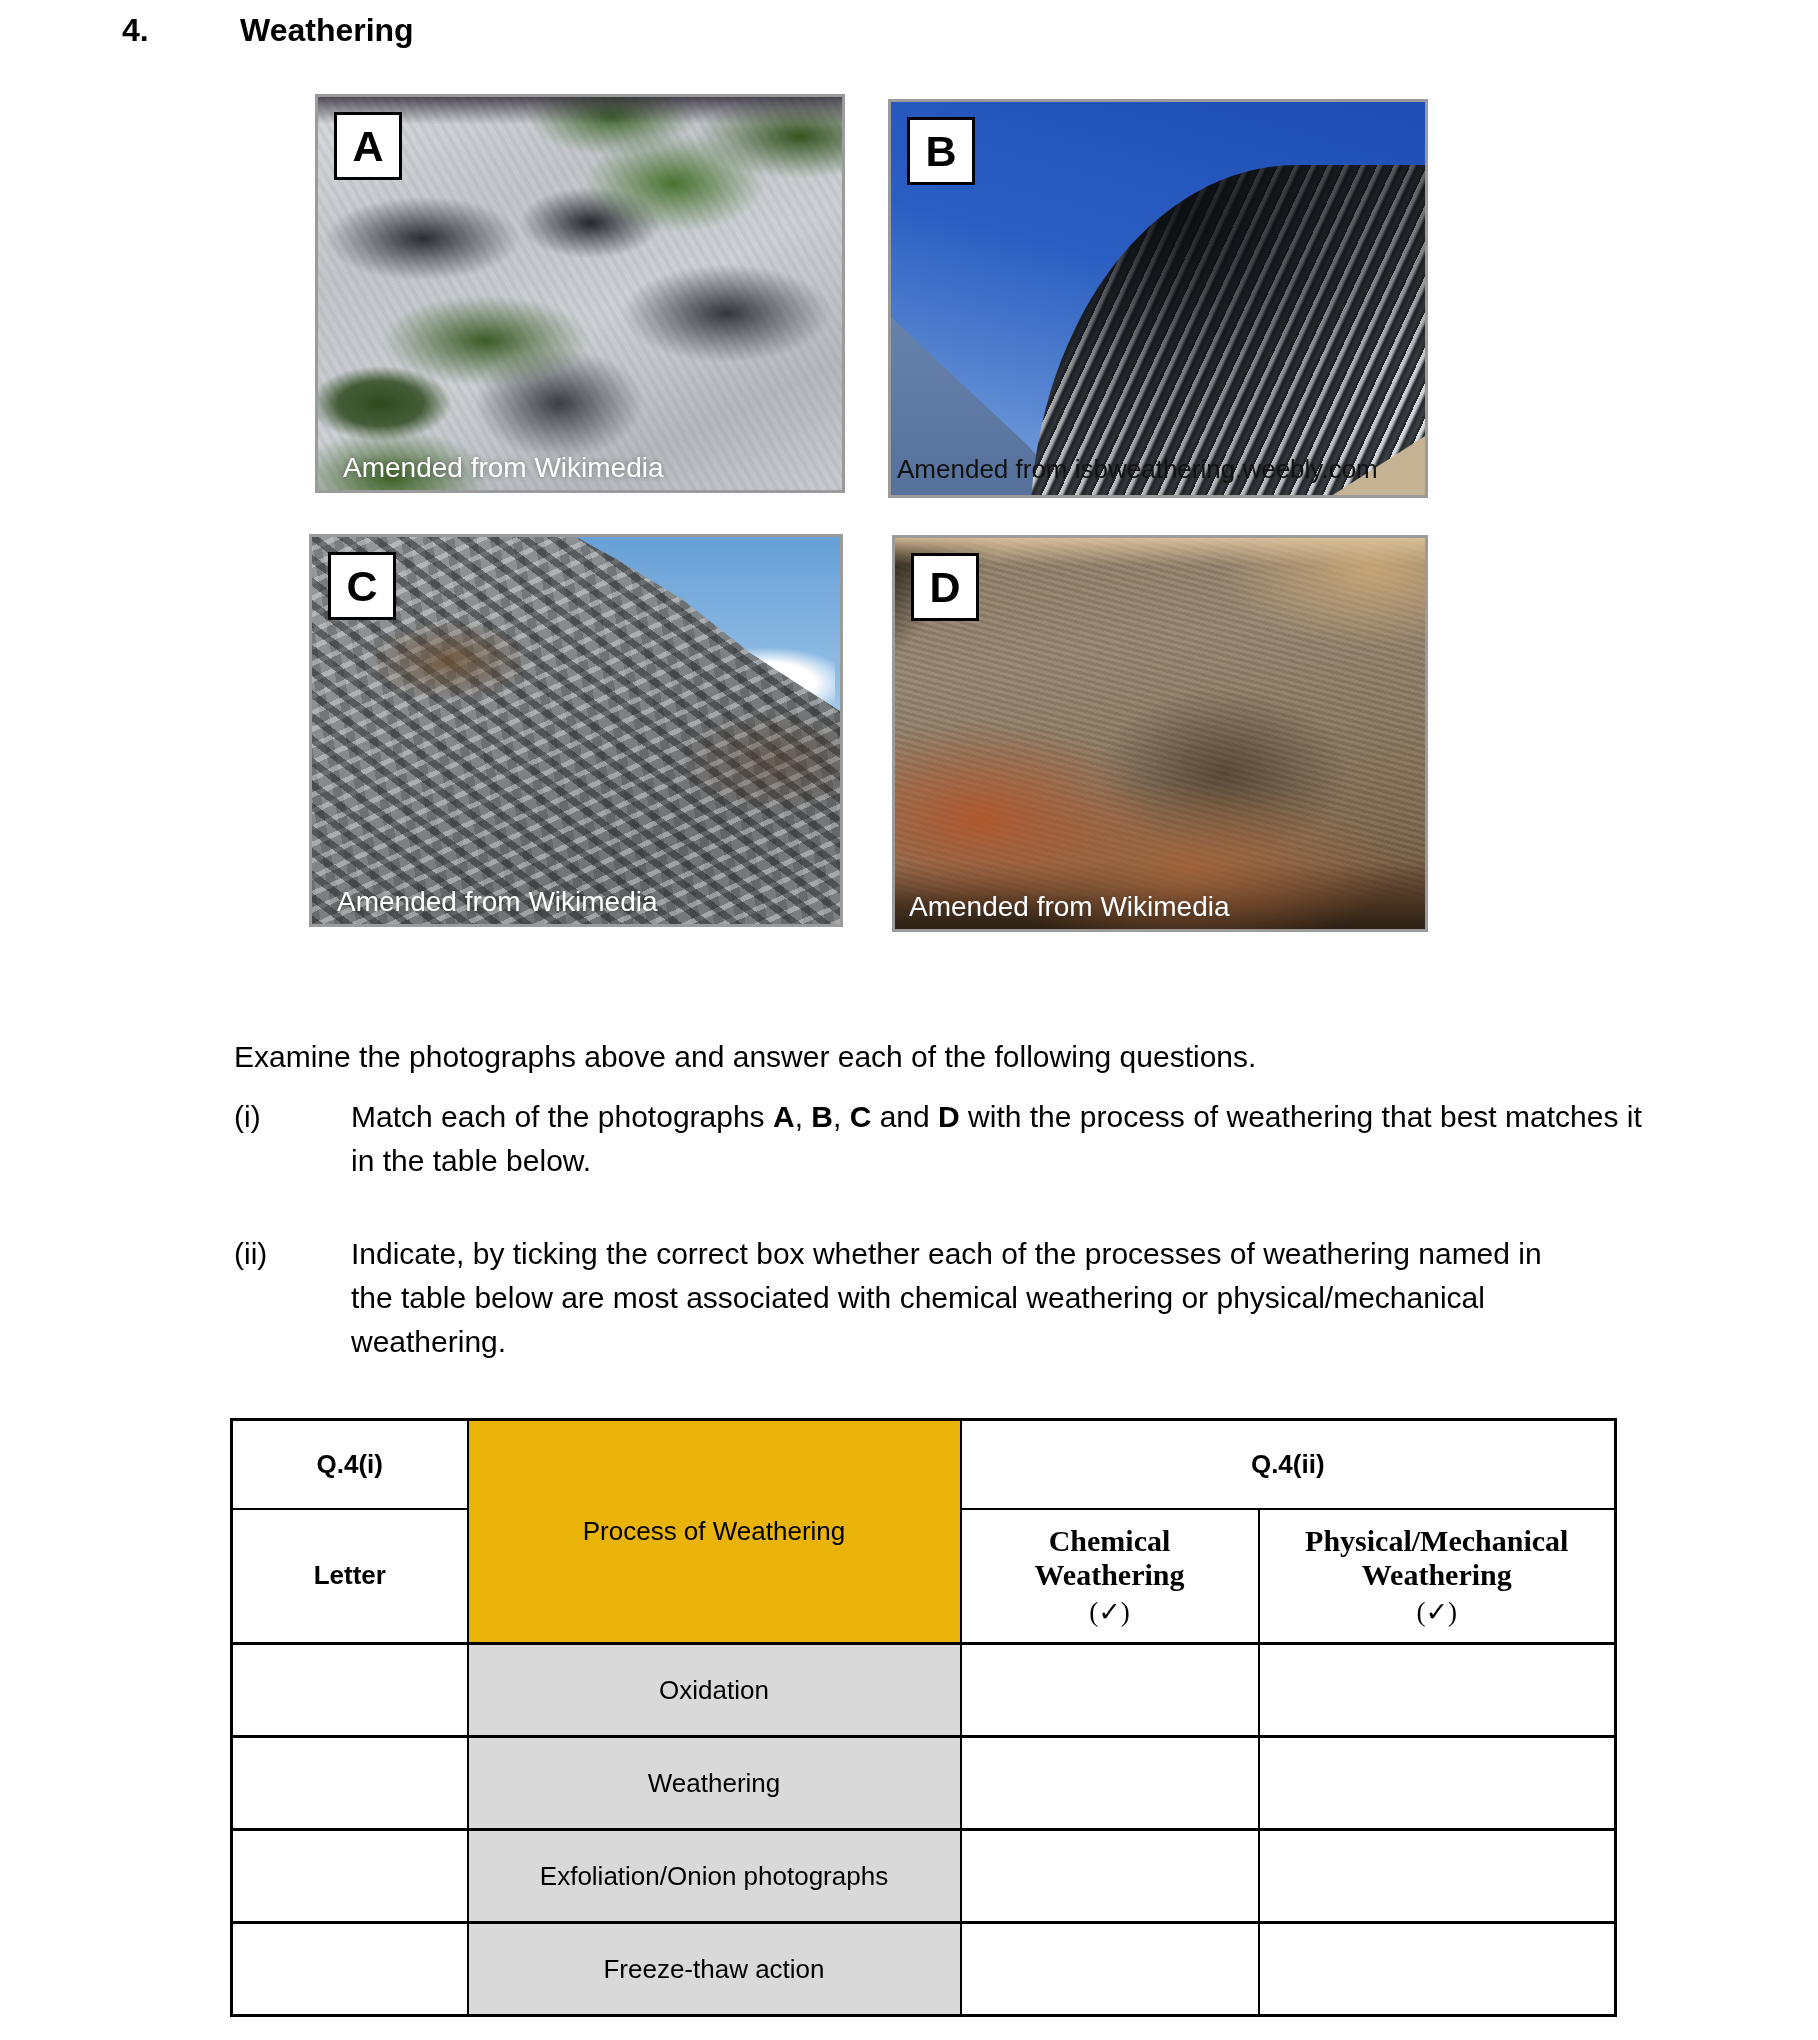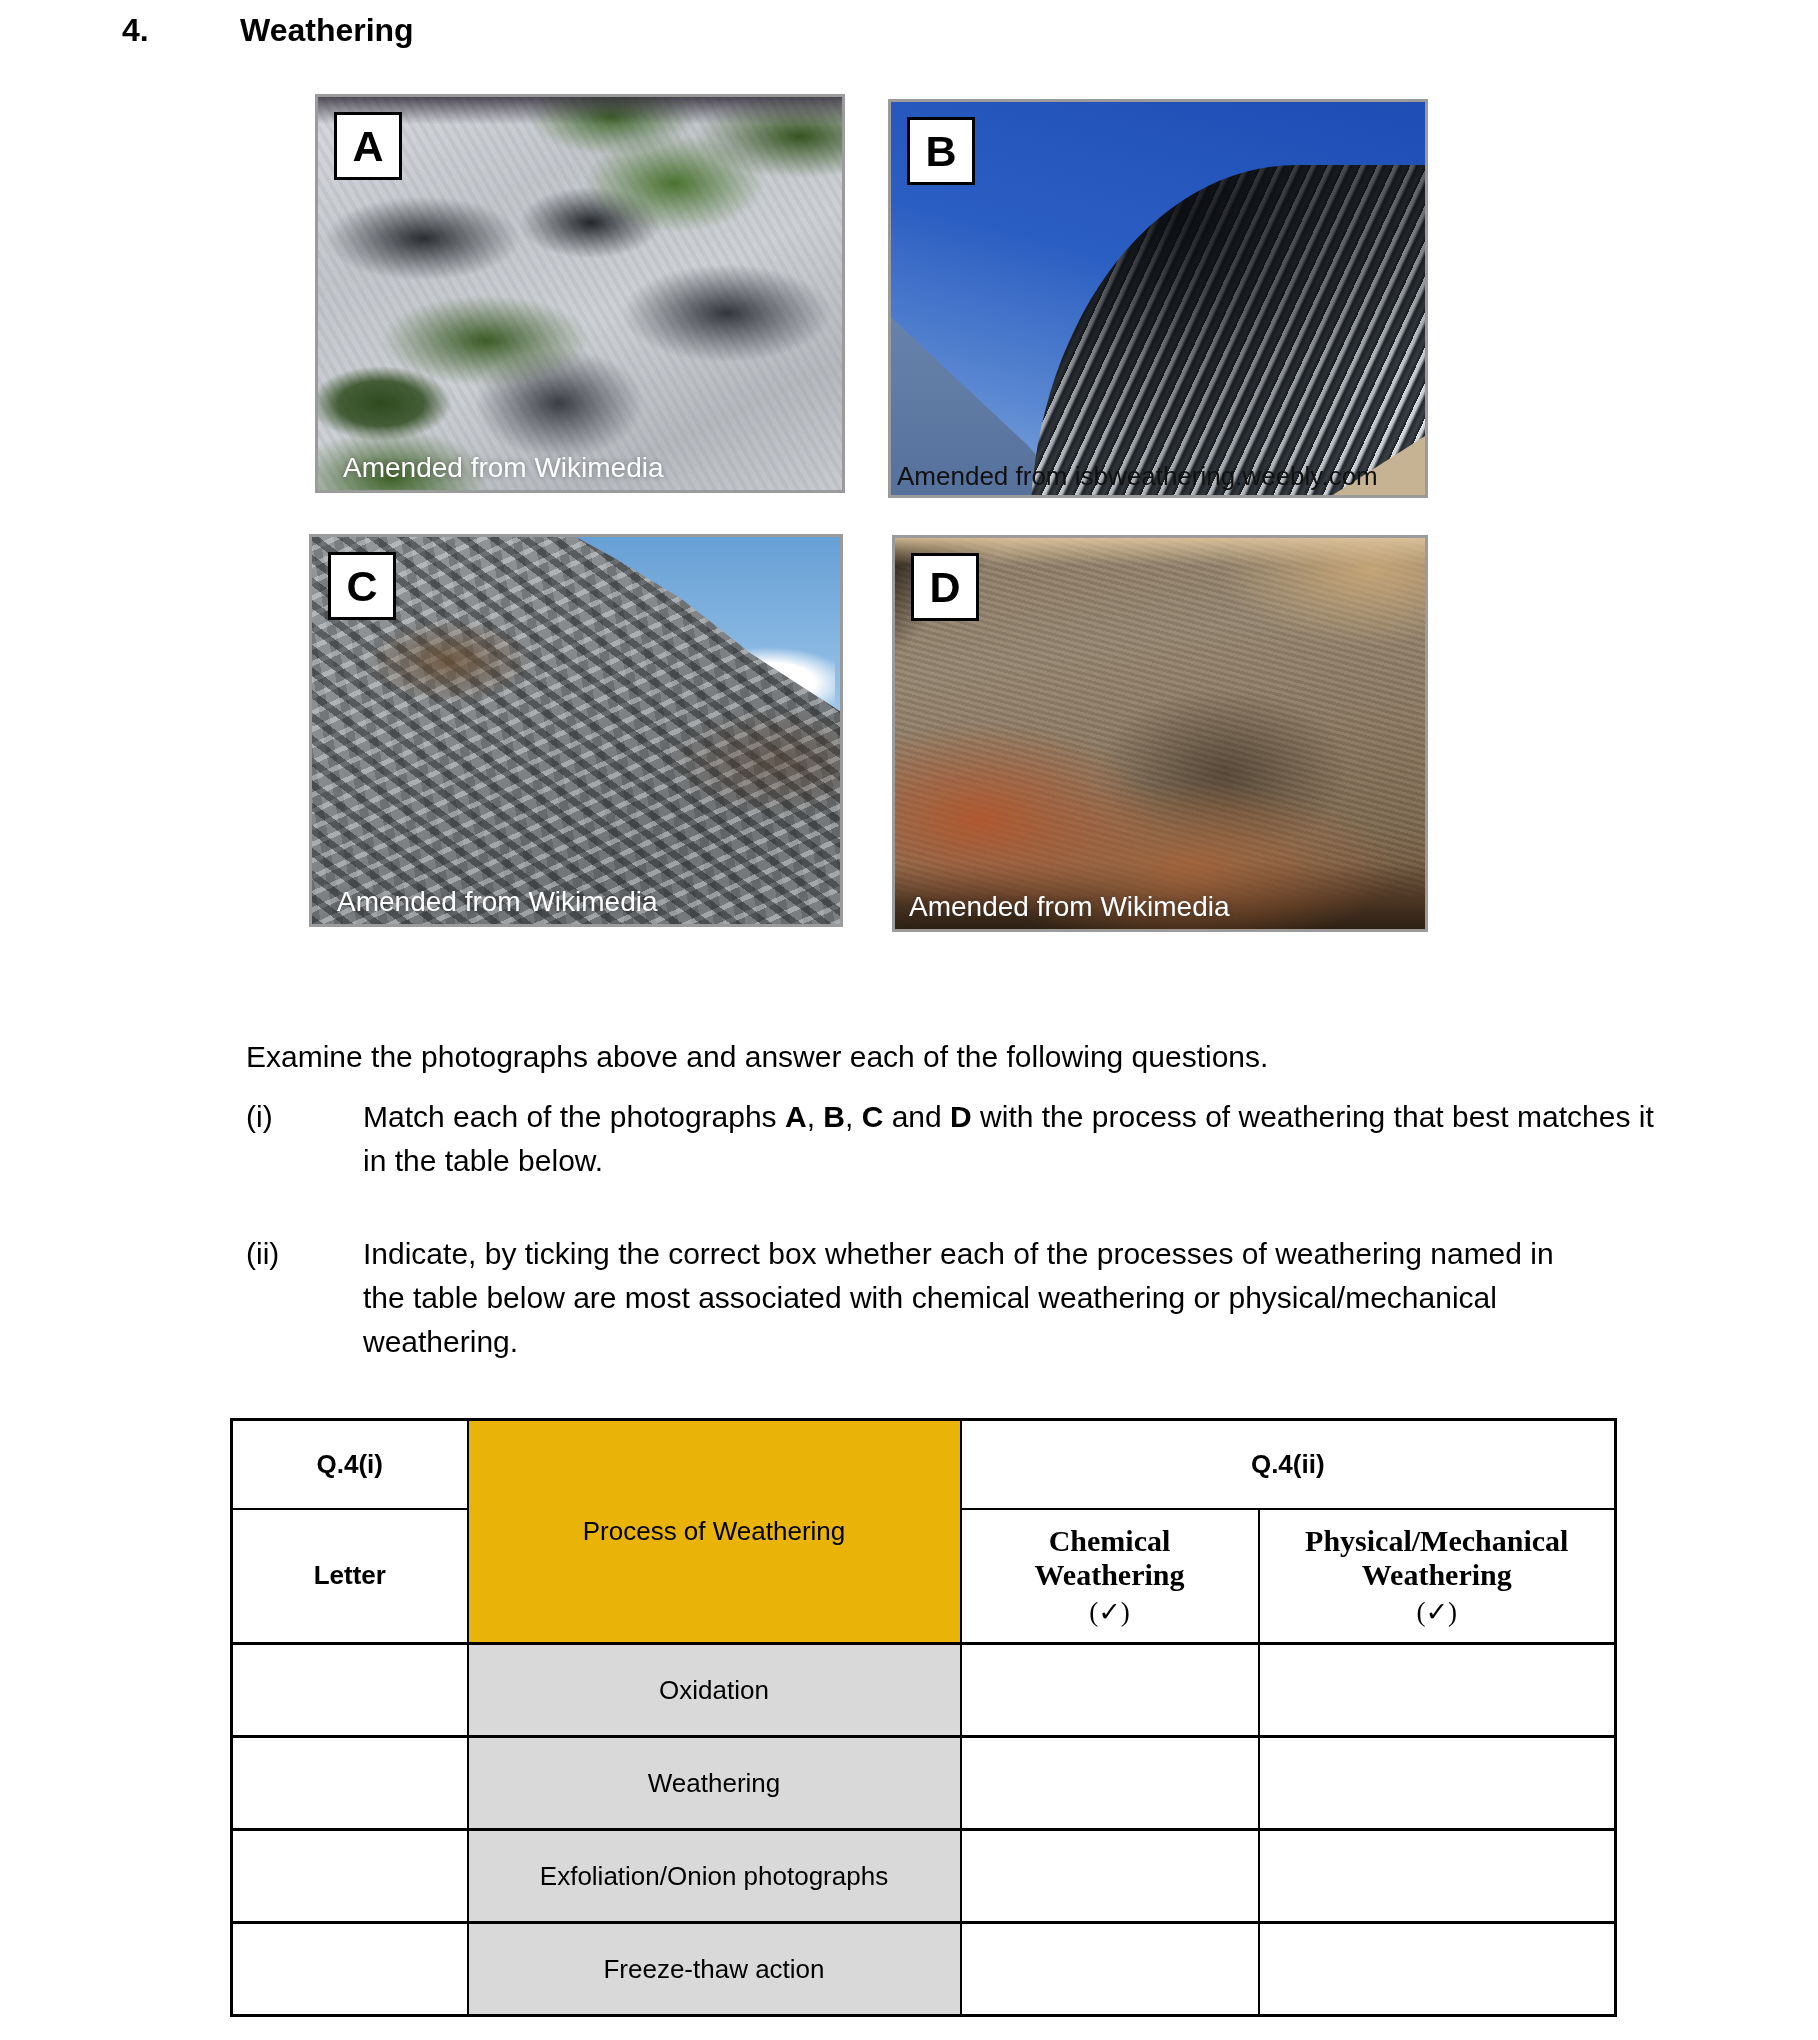--- a/index.html
+++ b/index.html
@@ -83,24 +83,24 @@
       linear-gradient(to top, #2c2014 0%, #4a3422 7%, rgba(74,52,34,0) 17%),
       repeating-linear-gradient(15deg, rgba(0,0,0,.08) 0 3px, rgba(255,255,255,.05) 3px 6px),
       linear-gradient(170deg, #8e7e68 0%, #968671 30%, #8b7962 55%, #7e6950 78%, #6e523a 94%);
   }
 
   .plabel { position:absolute; left:16px; top:15px; width:62px; height:62px;
     background:#fff; border:3px solid #000; font-size:43px; font-weight:bold;
     line-height:62px; text-align:center; }
   .pcaption { position:absolute; left:25px; bottom:6px; font-size:28px; }
   .cap-light { color:#ffffff; text-shadow:0 0 5px rgba(40,40,40,.45); }
-  .cap-dark  { color:#111111; font-size:26px; left:6px; bottom:3px; }
-
-  
-  .bodytext { font-size:30px; line-height:44px;margin-left:12px; }
+  .cap-dark  { color:#111111; font-size:26px; left:6px; bottom:10px; }
+
+  
+  .bodytext { font-size:30px; line-height:44px; }
   .intro { position:absolute; left:234px; top:1005px; width:1420px; }
   .item  { position:absolute; left:234px; display:flex; align-items:flex-start; }
   .item .marker { width:117px; flex:none; }
   .item-i  { top:1095px; } .item-i  .itext { width:1310px; }
   .item-ii { top:1232px; } .item-ii .itext { width:1240px; }
   .b { font-weight:bold; }
 
   
   .tablewrap { position:absolute; left:230px; top:1418px; }
   .qtable { border-collapse:collapse; table-layout:fixed; width:1384px;

